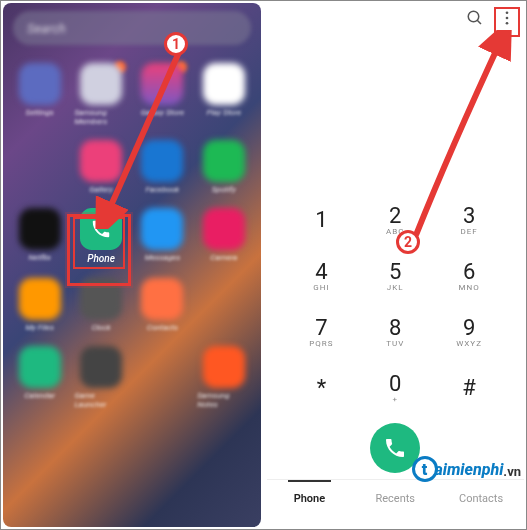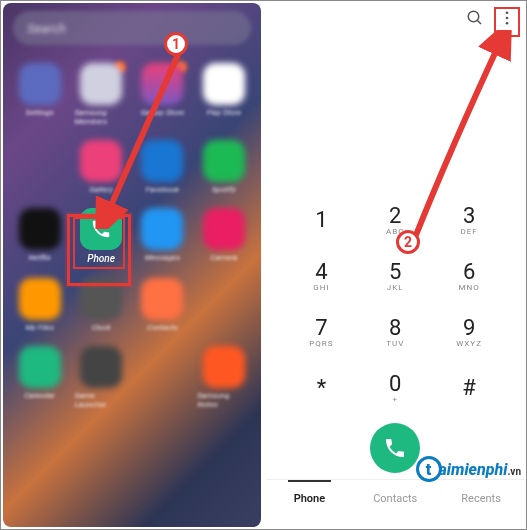--- a/index.html
+++ b/index.html
@@ -189,21 +189,21 @@
       border: 3px solid #0a7cc4;
       border-radius: 50%;
       display: flex; align-items: center; justify-content: center;
       background: #fff;
       font-weight: 900; color: #0a7cc4;
       font-size: 16px;
       margin-right: -3px;
       z-index: 1;
     }
     .wm-text { font-size: 16px; font-weight: 800; color: #0a7cc4; font-style: italic; }
-    .wm-suffix { font-size: 10px; font-weight: 700; color: #333; margin-top: 4px; }
+    .wm-suffix { font-size: 13px; font-weight: 700; color: #333; margin-top: 4px; }
 
   </style>
 </head>
 <body>
 
 <div class="container">
   <div class="left-panel">
     <div class="home-screen">
       <div class="search-bar">
         <span class="search-placeholder">Search</span>
@@ -367,22 +367,22 @@
       </div>
       <div class="call-row">
         <div class="call-btn">
           <svg width="24" height="24" viewBox="0 0 24 24" fill="#fff">
               <path d="M6.6 10.8c1.4 2.8 3.8 5.1 6.6 6.6l2.2-2.2c.3-.3.7-.4 1-.2 1.1.4 2.4.6 3.6.6.6 0 1 .4 1 1V20c0 .6-.4 1-1 1C10.6 21 3 13.4 3 4c0-.6.4-1 1-1h3.5c.6 0 1 .4 1 1 0 1.2.2 2.5.6 3.6.1.4 0 .8-.3 1l-2.2 2.2z"></path>
             </svg>
         </div>
       </div>
       <div class="bottom-tabs">
         <div class="tab active">Phone</div>
+        <div class="tab">Recents</div>
         <div class="tab">Contacts</div>
-        <div class="tab">Recents</div>
       </div>
     </div>
   </div>
 </div>
 
 <svg class="arrow arrow-1" viewBox="0 0 110 185">
   <defs>
       <marker id="ah1" markerWidth="7" markerHeight="7" refX="3" refY="3" orient="auto">
         <polygon points="0,0 7,3 0,6" fill="#e53935"></polygon>
       </marker>

